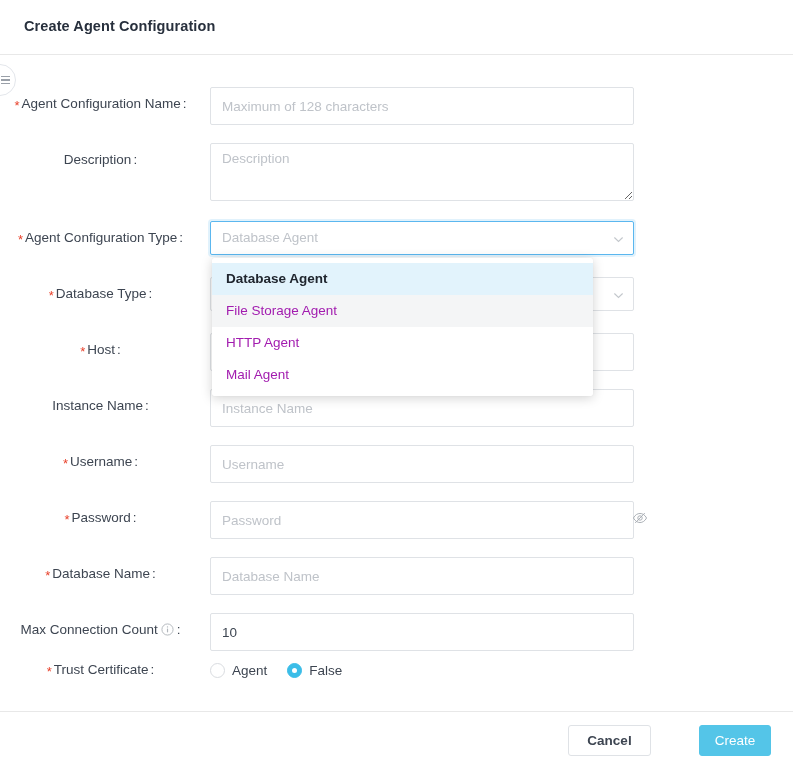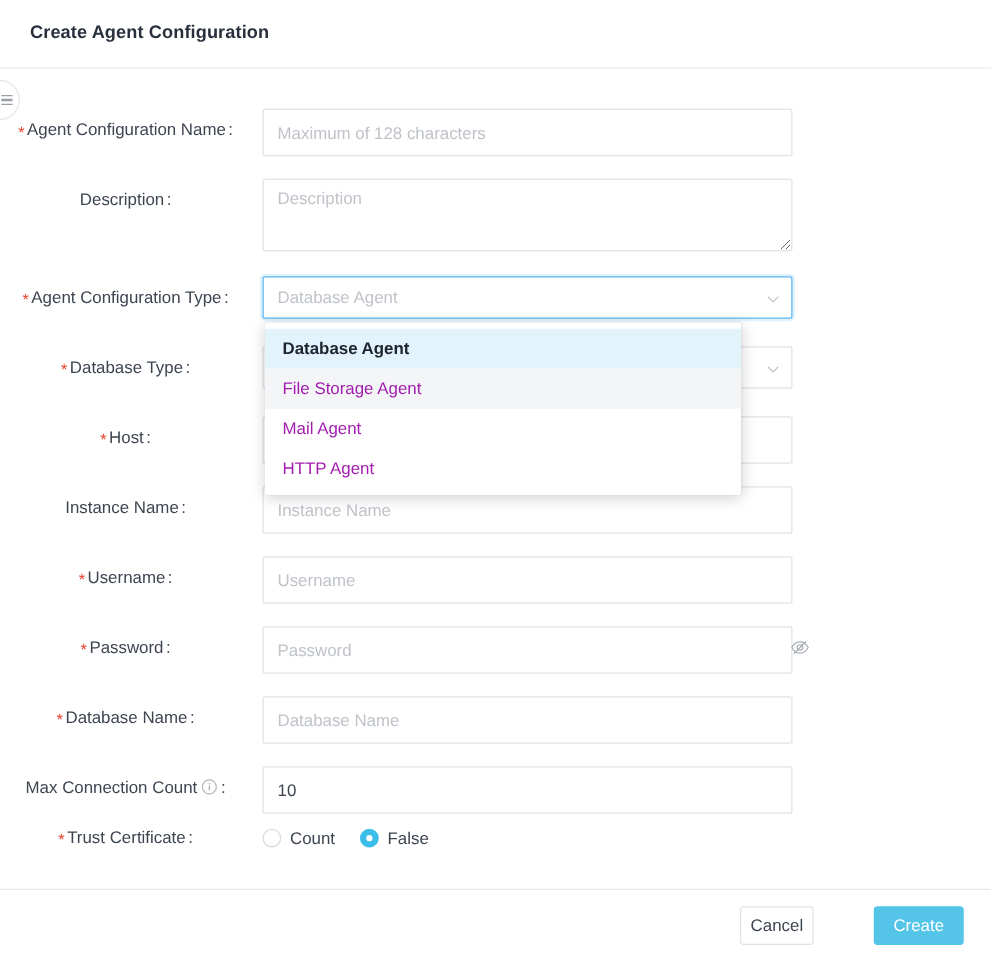--- a/index.html
+++ b/index.html
@@ -229,23 +229,24 @@
     top: 13px;
     height: 31px;
     border-radius: 3px;
     font-size: 13.5px;
     font-family: "Liberation Sans", sans-serif;
     cursor: pointer;
     border: 1px solid #dfe2e6;
   }
   .btn-cancel {
     right: 142px;
-    width: 59px;
+    width: 83px;
     background: #fff;
     color: #3d4551;
+    font-weight: bold;
   }
   .btn-create {
     right: 22px;
     width: 72px;
     background: #54c5e8;
     border-color: #54c5e8;
     color: #ffffff;
   }
 </style>
 </head>
@@ -383,37 +384,37 @@
     </div>
 
     <div class="row" style="top:598px;">
       <div class="lbl">
         <span class="req">*</span><span>Trust Certificate</span><span class="colon">:</span>
       </div>
       <div class="ctrl">
         <div class="radio-grp">
           <label class="radio-item">
             <span class="radio-dot"></span>
-            <span class="radio-lbl">Count</span>
+            <span class="radio-lbl">Agent</span>
           </label>
           <label class="radio-item checked">
             <span class="radio-dot"></span>
             <span class="radio-lbl">False</span>
           </label>
         </div>
       </div>
     </div>
 
   </div>
 
   <div class="dropdown">
     <div class="dd-item selected">Database Agent</div>
     <div class="dd-item hovered">File Storage Agent</div>
+    <div class="dd-item">HTTP Agent</div>
     <div class="dd-item">Mail Agent</div>
-    <div class="dd-item">HTTP Agent</div>
   </div>
 
   <div class="dlg-footer">
     <button class="btn btn-cancel">Cancel</button>
     <button class="btn btn-create">Create</button>
   </div>
 
 </div>
 
 </body></html>

